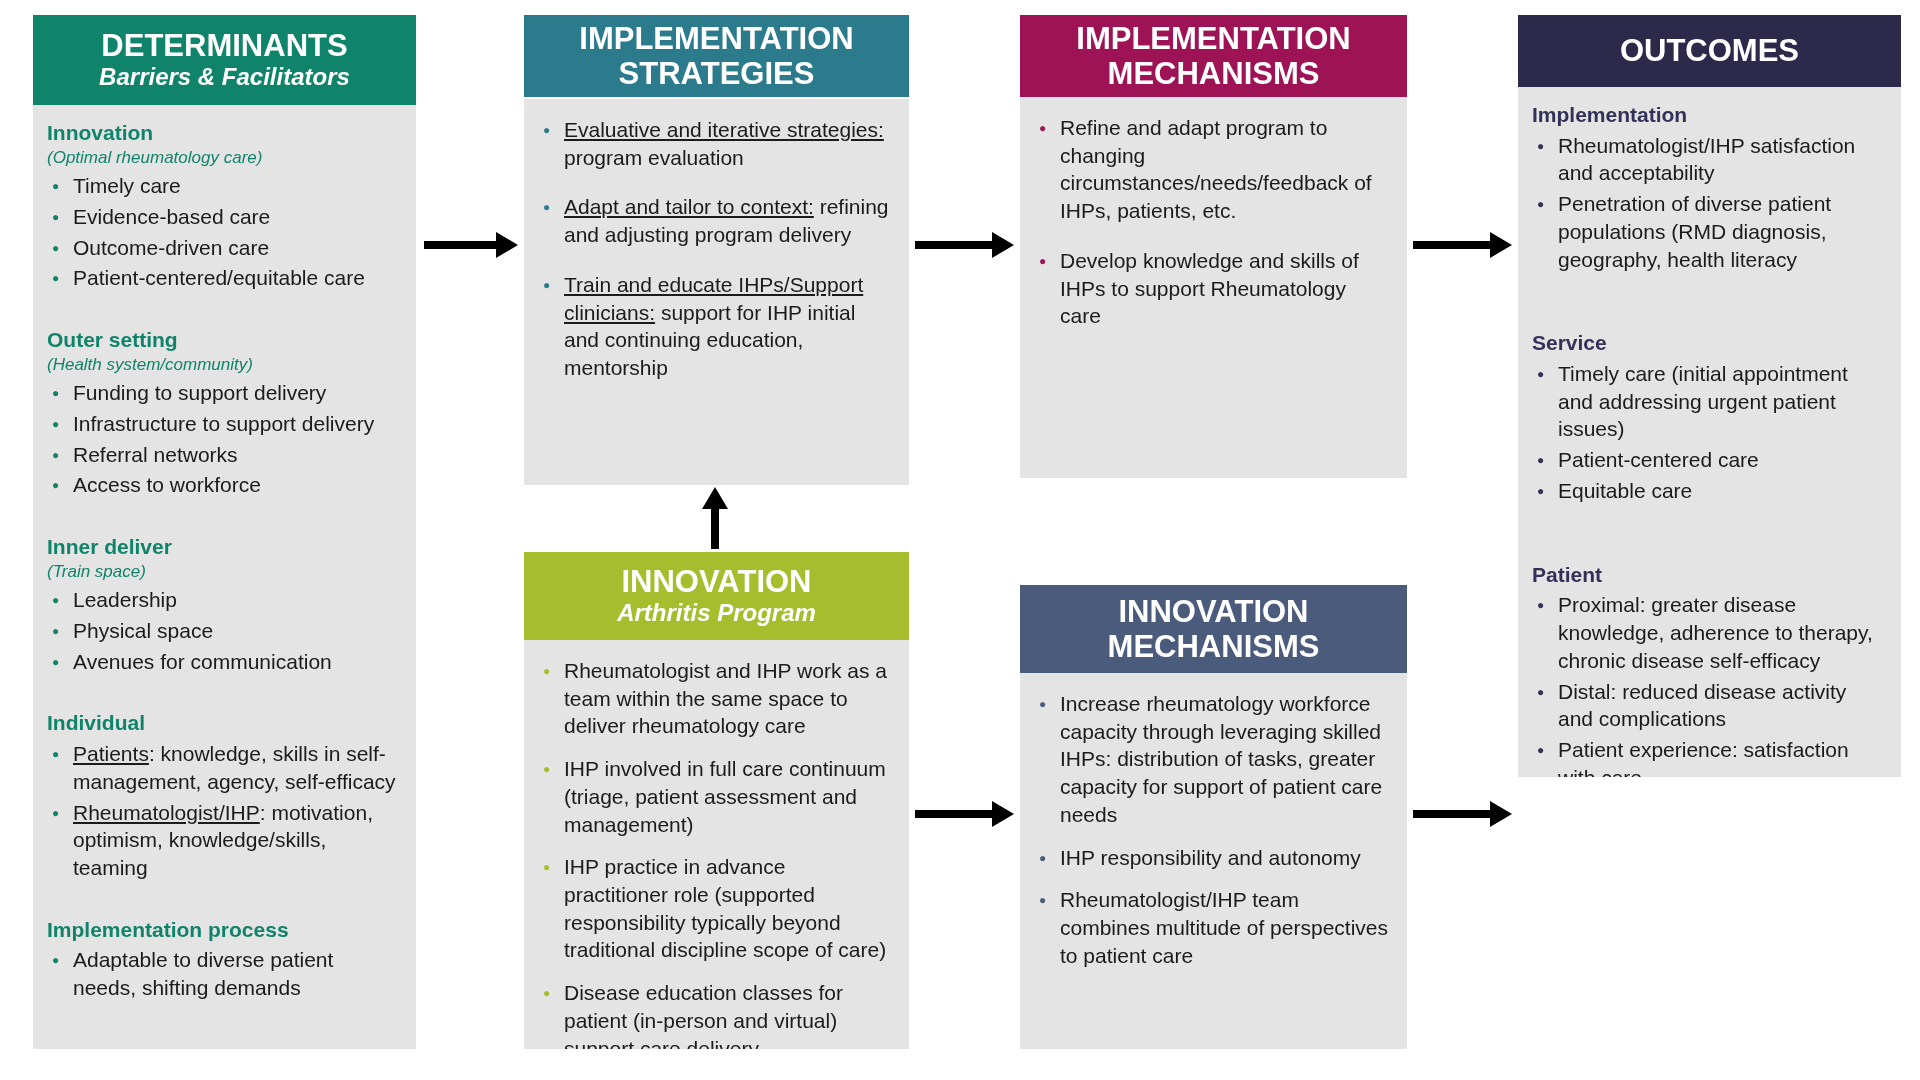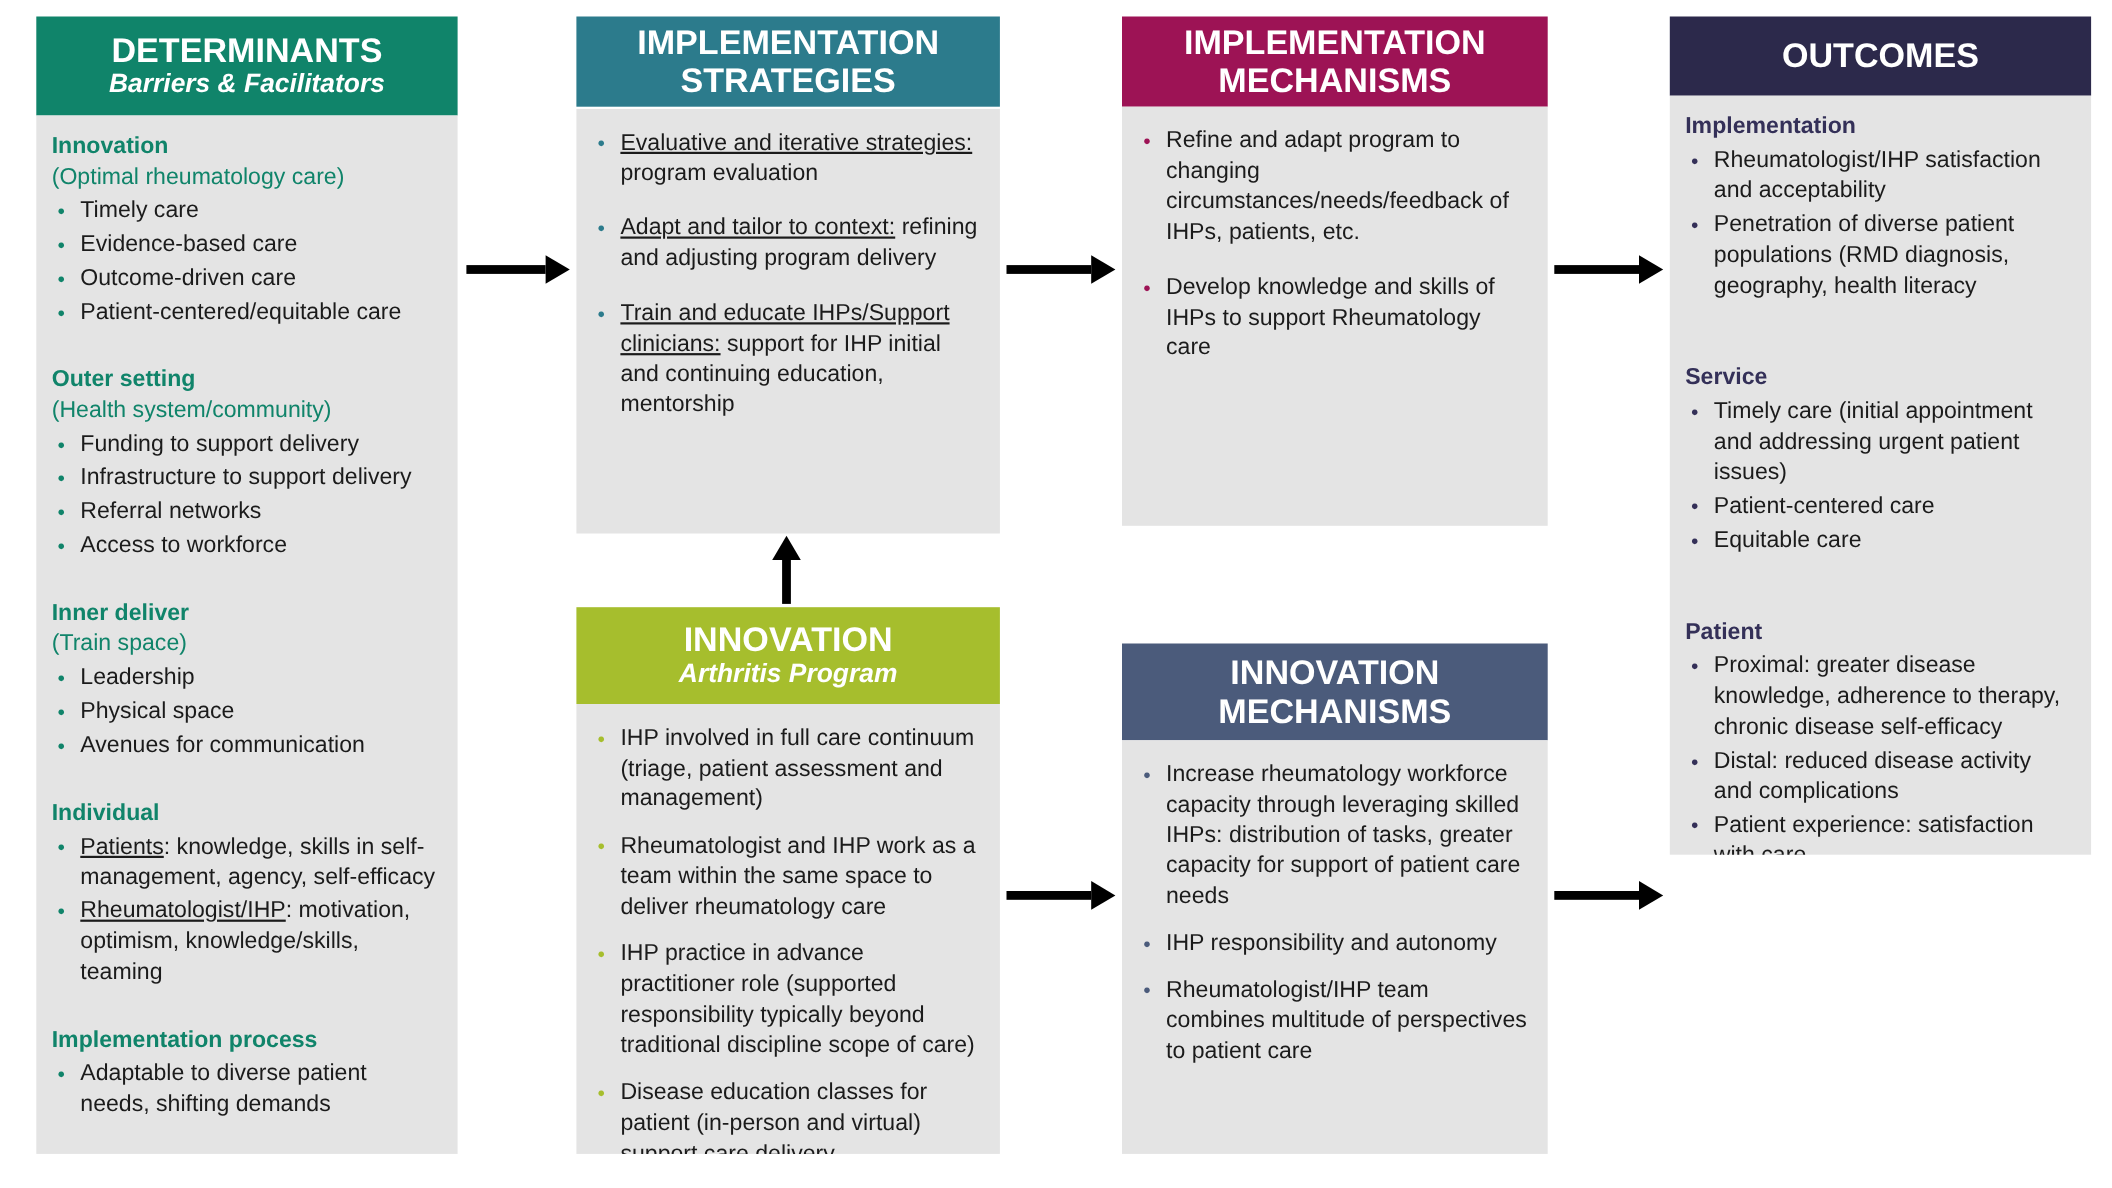--- a/index.html
+++ b/index.html
@@ -22,21 +22,21 @@
   }
 
   .bg-det { background: #10846A; }
   .bg-str { background: #2C7B8C; }
   .bg-impmech { background: #9D1355; }
   .bg-innov { background: #A6BE2D; }
   .bg-innmech { background: #4B5B7B; }
   .bg-out { background: #2C294B; }
 
   .sec-head { font-weight: bold; font-size: 21px; }
-  .sec-sub  { font-size: 21px; }
+  .sec-sub  { font-style: italic; font-size: 17px; }
   .c-det .sec-head, .c-det .sec-sub { color: #10846A; }
   .c-out .sec-head { color: #343058; }
 
   ul { list-style: none; }
   li { position: relative; padding-left: 26px; margin-top: 3px; }
   li::before { content: "●"; position: absolute; left: 5px; top: 7px; font-size: 12px; }
   .c-det li::before { color: #10846A; }
   .c-str li::before { color: #2C7B8C; }
   .c-impmech li::before { color: #9D1355; }
   .c-innov li::before { color: #A6BE2D; }
@@ -138,22 +138,22 @@
       <li>Develop knowledge and skills of IHPs to support Rheumatology care</li>
     </ul>
   </div>
 
   <div class="box-header bg-innov" style="left:524px;top:552px;width:385px;height:88px;">
     <div class="box-title">INNOVATION</div>
     <div class="box-subtitle">Arthritis Program</div>
   </div>
   <div class="box-body c-innov" style="left:524px;top:640px;width:385px;height:409px;">
     <ul class="spaced-sm">
+      <li>Rheumatologist and IHP work as a team within the same space to deliver rheumatology care</li>
       <li>IHP involved in full care continuum (triage, patient assessment and management)</li>
-      <li>Rheumatologist and IHP work as a team within the same space to deliver rheumatology care</li>
       <li>IHP practice in advance practitioner role (supported responsibility typically beyond traditional discipline scope of care)</li>
       <li>Disease education classes for patient (in-person and virtual) support care delivery</li>
     </ul>
   </div>
 
   <div class="box-header bg-innmech" style="left:1020px;top:585px;width:387px;height:88px;">
     <div class="box-title">INNOVATION MECHANISMS</div>
   </div>
   <div class="box-body c-innmech" style="left:1020px;top:673px;width:387px;height:376px;">
     <ul class="spaced-sm">

